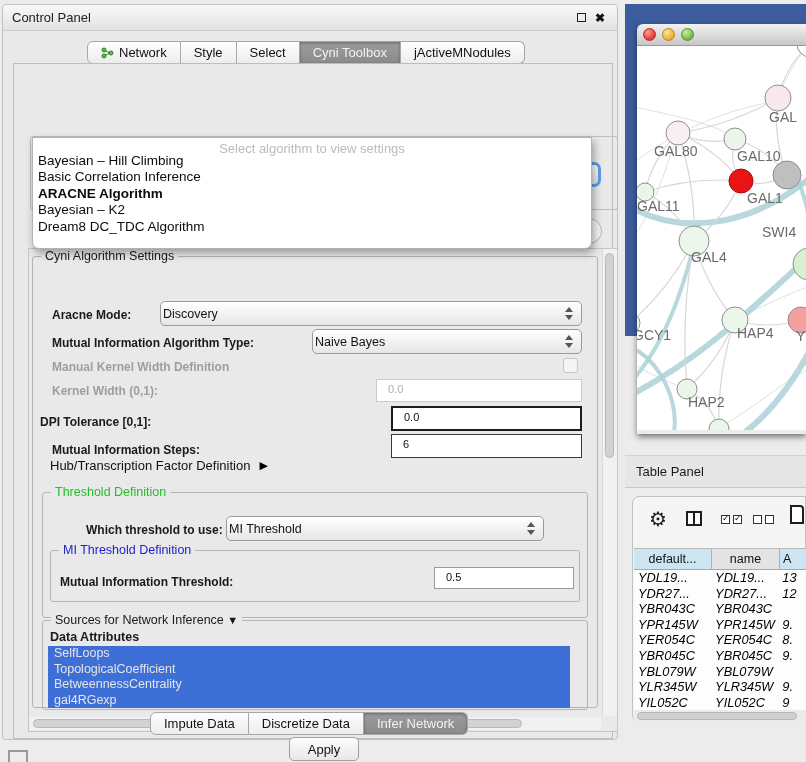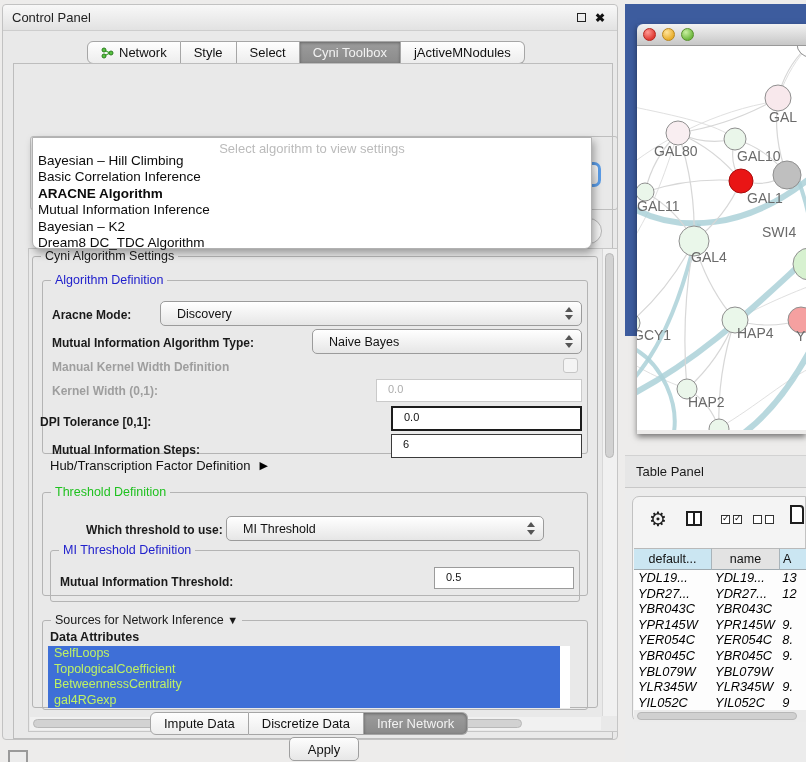--- a/index.html
+++ b/index.html
@@ -56,38 +56,38 @@
       border:1px solid #B8B8B8;border-radius:5px;box-sizing:border-box;}
   
   .tgroup{position:absolute;border:1px solid #B4B4B4;border-radius:3px;box-sizing:border-box;}
   .gtitle{position:absolute;top:-8px;left:8px;background:#E9E9E9;padding:0 4px;font-size:12.5px;color:#1A1A1A;white-space:nowrap;}
   .gtitle.blue{color:var(--title-blue,#2121CC);}
   .gtitle.green{color:var(--title-green,#1FC11F);}
   .flabel{position:absolute;font-size:12px;font-weight:bold;color:#1A1A1A;white-space:nowrap;}
   .flabel.dis{color:#9E9E9E;}
   .combo{position:absolute;border:1px solid #9B9B9B;border-radius:5px;background:linear-gradient(#FFFFFF,#E6E6E6);
       display:flex;align-items:center;font-size:12.5px;color:#111;box-sizing:border-box;}
-  .combo .val{margin-left:16px;white-space:nowrap;}
+  .combo .val{margin-left:2px;white-space:nowrap;}
   .spin{margin-left:auto;margin-right:8px;position:relative;width:8px;height:13px;}
   .spin::before{content:"";position:absolute;left:0;top:0;border-left:4px solid transparent;
       border-right:4px solid transparent;border-bottom:5px solid #555;}
   .spin::after{content:"";position:absolute;left:0;bottom:0;border-left:4px solid transparent;
       border-right:4px solid transparent;border-top:5px solid #555;}
   .field{position:absolute;background:#FFF;font-size:11px;box-sizing:border-box;
       padding:3px 7px 0 11px;color:#111;}
   .field.f-dis{border:1px solid #CACACA;color:#ADADAD;}
   .field.f-strong{border:2px solid #1C1C1C;}
   .field.f-med{border:1px solid #3A3A3A;}
   .field.f-norm{border:1px solid #9B9B9B;}
   .checkbox{position:absolute;width:15px;height:15px;border:1px solid #C6C6C6;border-radius:3px;
       background:#F4F4F4;box-sizing:border-box;}
   .hub-row{position:absolute;left:36px;top:394px;font-size:13px;color:#111;display:flex;align-items:center;}
   .tri{font-size:11px;margin-left:9px;color:#000;}
   .attr-list{position:absolute;left:34px;top:582px;width:522px;height:62px;background:#FFF;overflow:hidden;}
-  .attr-item{width:512px;height:15.5px;background:var(--sel,#3E6FD7);color:#bef264;font-size:12.5px;
+  .attr-item{width:570px;height:15.5px;background:var(--sel,#3E6FD7);color:#e5e5e5;font-size:12.5px;
       line-height:15.5px;padding-left:6px;box-sizing:border-box;white-space:nowrap;}
   #apply-btn{position:absolute;left:275px;top:673px;width:70px;height:24px;border:1px solid #9F9F9F;
       border-radius:5px;background:linear-gradient(#FDFDFD,#E7E7E7);font-size:13px;color:#111;
       display:flex;align-items:center;justify-content:center;box-sizing:border-box;}
   
   #network-frame{position:absolute;left:625px;top:4px;width:181px;height:332px;background:var(--frame,#3D5C9E);}
   .mac-window{position:absolute;left:12px;top:20px;width:169px;height:410px;box-shadow:0 3px 6px rgba(0,0,0,.5);}
   .mac-titlebar{position:absolute;left:0;top:0;width:100%;height:22px;
       background:linear-gradient(#F2F2F2,#C7C7C7);border-bottom:1px solid #999;
       border-radius:6px 0 0 0;box-sizing:border-box;display:flex;align-items:center;}
@@ -170,41 +170,37 @@
       <div class="bg-combo">
         <span>gal-filtered sir default node</span>
       </div>
 
       <div id="algo-popup">
         <div class="popup-placeholder">Select algorithm to view settings</div>
         <div id="algo-list">
             <div class="algo-item">Bayesian – Hill Climbing</div>
             <div class="algo-item">Basic Correlation Inference</div>
             <div class="algo-item hl">ARACNE Algorithm</div>
-            <div class="algo-item">Mutual Information Inference</div>
             <div class="algo-item">Bayesian – K2</div>
             <div class="algo-item">Dream8 DC_TDC Algorithm</div>
           </div>
       </div>
 
       <div class="viewport"></div>
       <div class="vscroll">
           <div class="thumb"></div>
         </div>
       <div class="hscroll">
           <div class="thumb"></div>
         </div>
 
       <div class="tgroup" style="left:18px;top:192px;width:566px;height:452px;">
         <span class="gtitle">Cyni Algorithm Settings</span>
       </div>
 
-      <div class="tgroup" style="left:28px;top:216px;width:546px;height:174px;">
-        <span class="gtitle blue">Algorithm Definition</span>
-      </div>
       <span class="flabel" style="left:38px;top:244px;">Aracne Mode:</span>
       <div class="combo" style="left:146px;top:237px;width:422px;height:25px;">
         <span class="val">Discovery</span>
         <span class="spin"></span>
       </div>
       <span class="flabel" style="left:38px;top:272px;">Mutual Information Algorithm Type:</span>
       <div class="combo" style="left:298px;top:265px;width:270px;height:25px;">
         <span class="val">Naive Bayes</span>
         <span class="spin"></span>
       </div>
@@ -215,21 +211,21 @@
       <span class="flabel" style="left:26px;top:351px;">DPI Tolerance [0,1]:</span>
       <div class="field f-strong" style="left:377px;top:342px;width:191px;height:25px;">0.0</div>
       <span class="flabel" style="left:38px;top:379px;">Mutual Information Steps:</span>
       <div class="field f-med" style="left:377px;top:370px;width:191px;height:24px;">6</div>
 
       <div class="hub-row">
         <span>Hub/Transcription Factor Definition</span>
         <span class="tri">▶</span>
       </div>
 
-      <div class="tgroup" style="left:28px;top:428px;width:546px;height:104px;">
+      <div class="tgroup" style="left:28px;top:428px;width:546px;height:126px;">
         <span class="gtitle green">Threshold Definition</span>
       </div>
       <span class="flabel" style="left:72px;top:459px;">Which threshold to use:</span>
       <div class="combo" style="left:212px;top:452px;width:318px;height:25px;">
         <span class="val">MI Threshold</span>
         <span class="spin"></span>
       </div>
       <div class="tgroup" style="left:36px;top:486px;width:530px;height:52px;">
         <span class="gtitle blue">MI Threshold Definition</span>
       </div>

